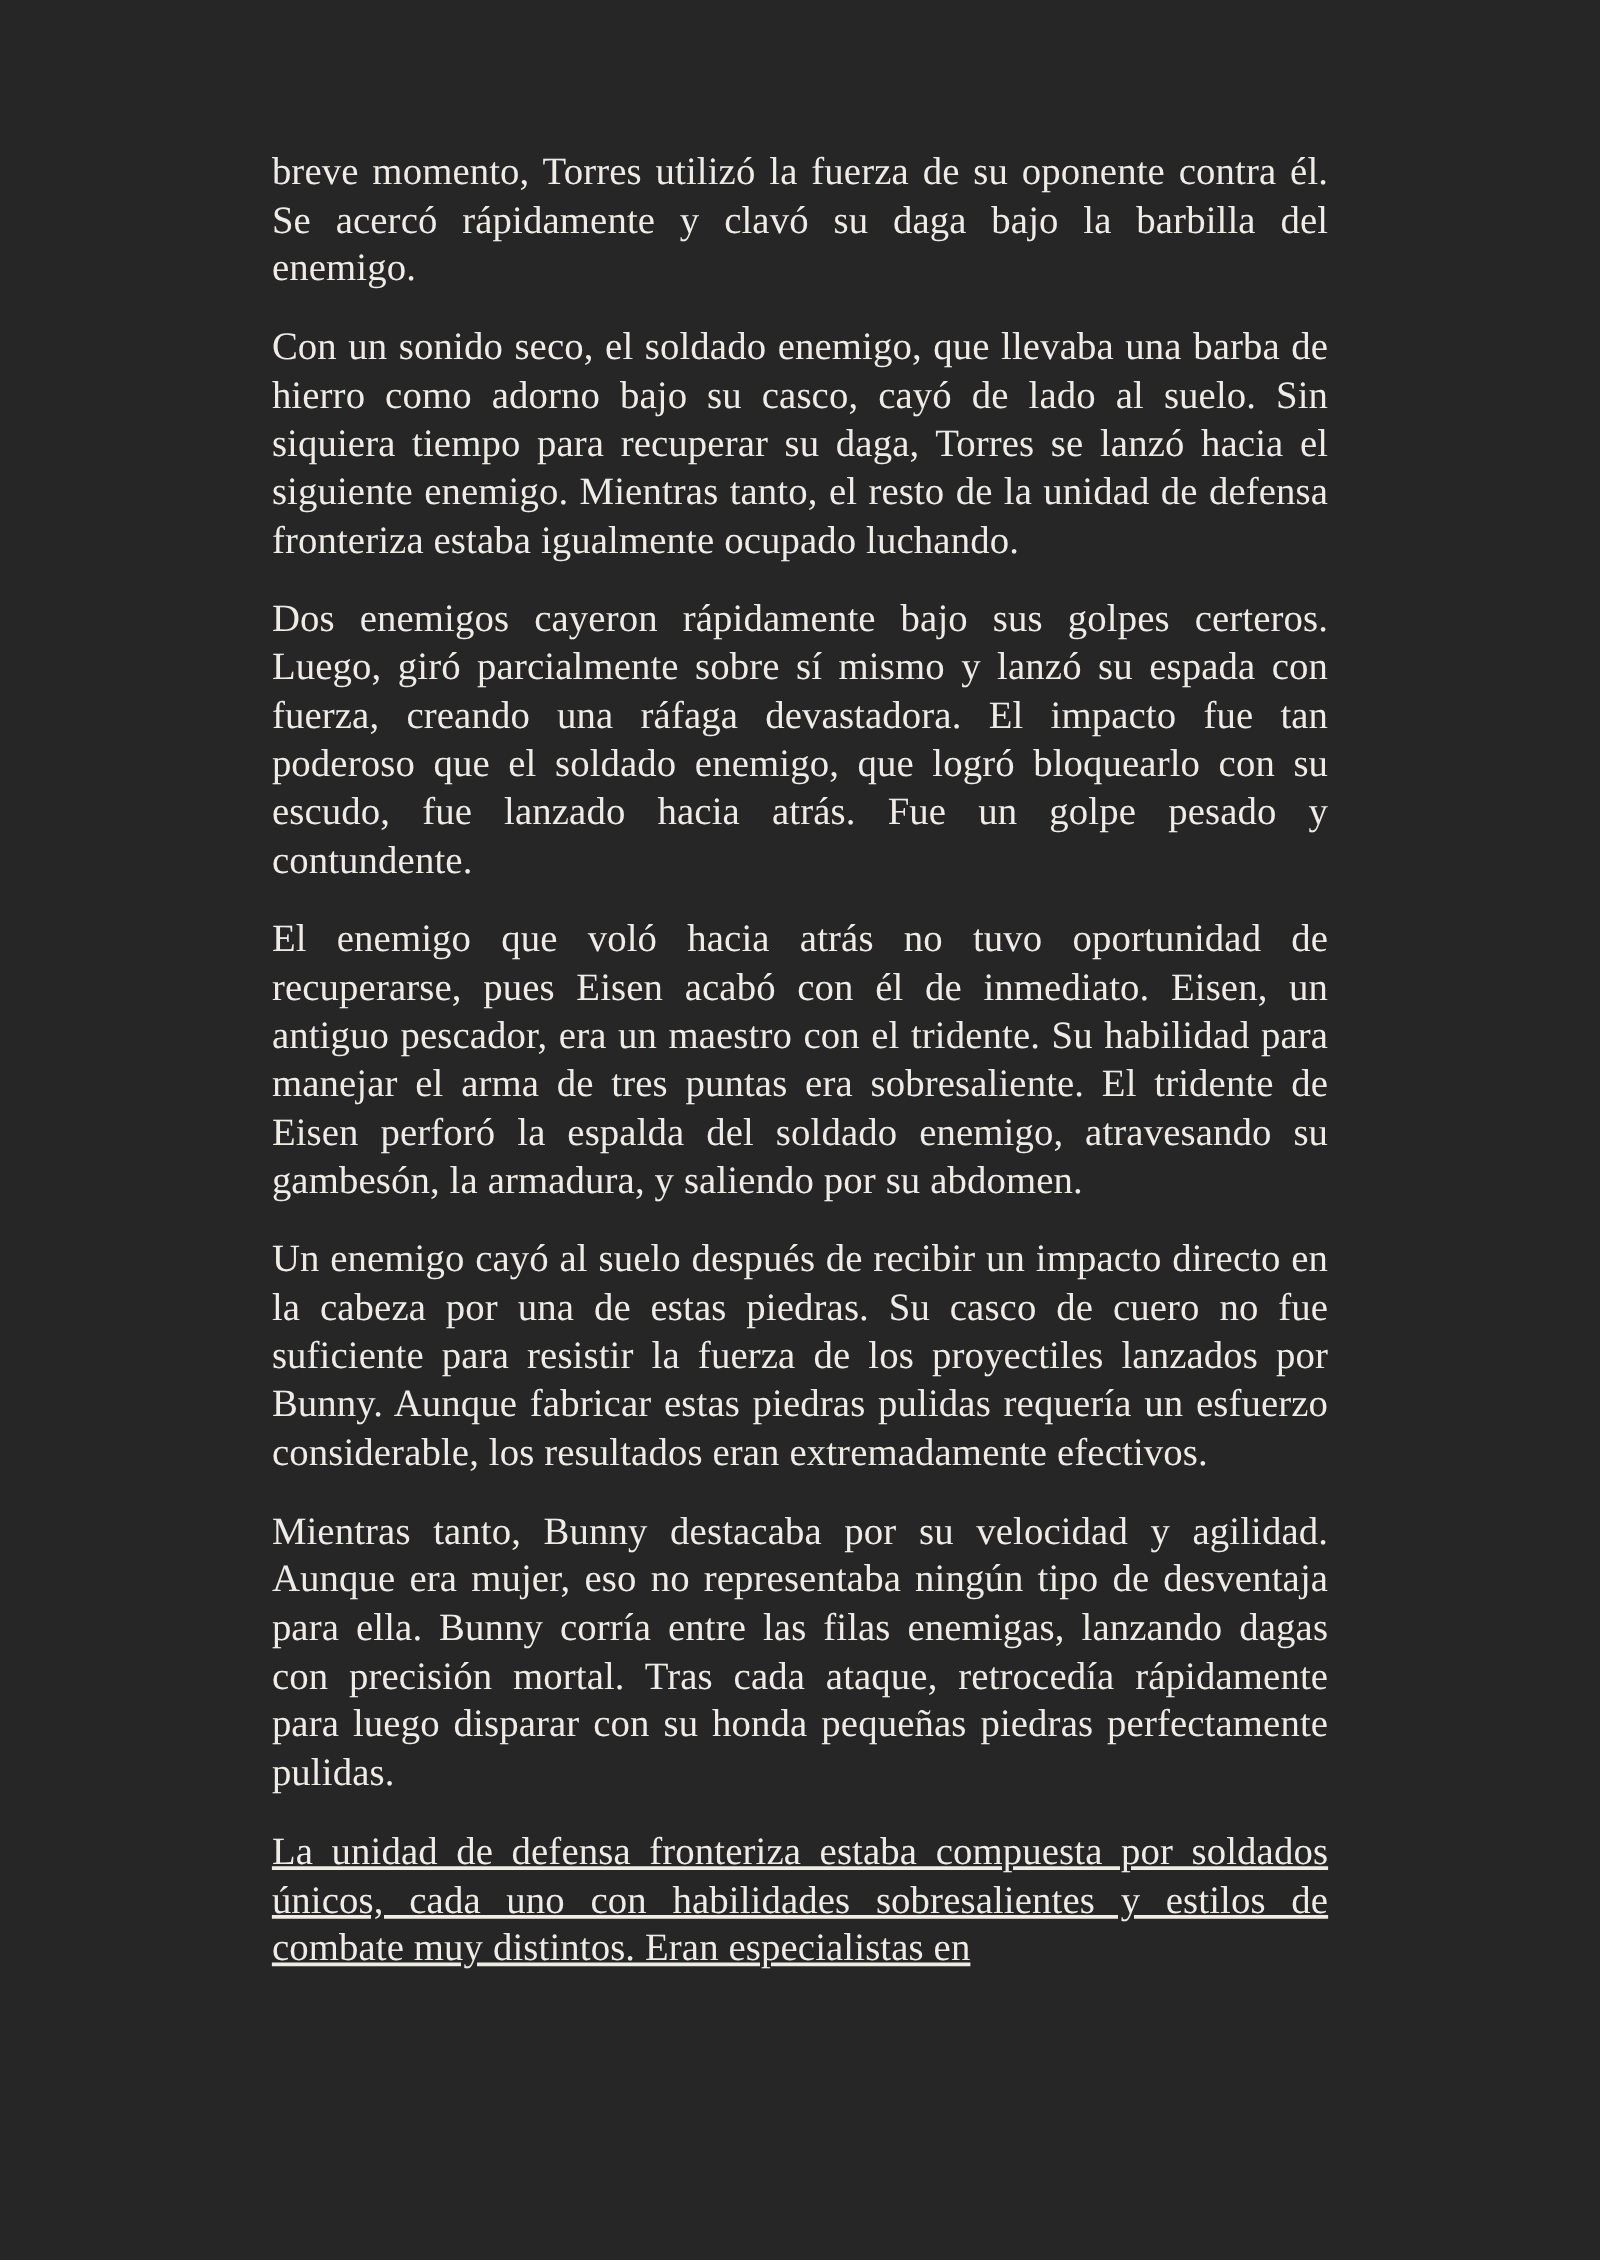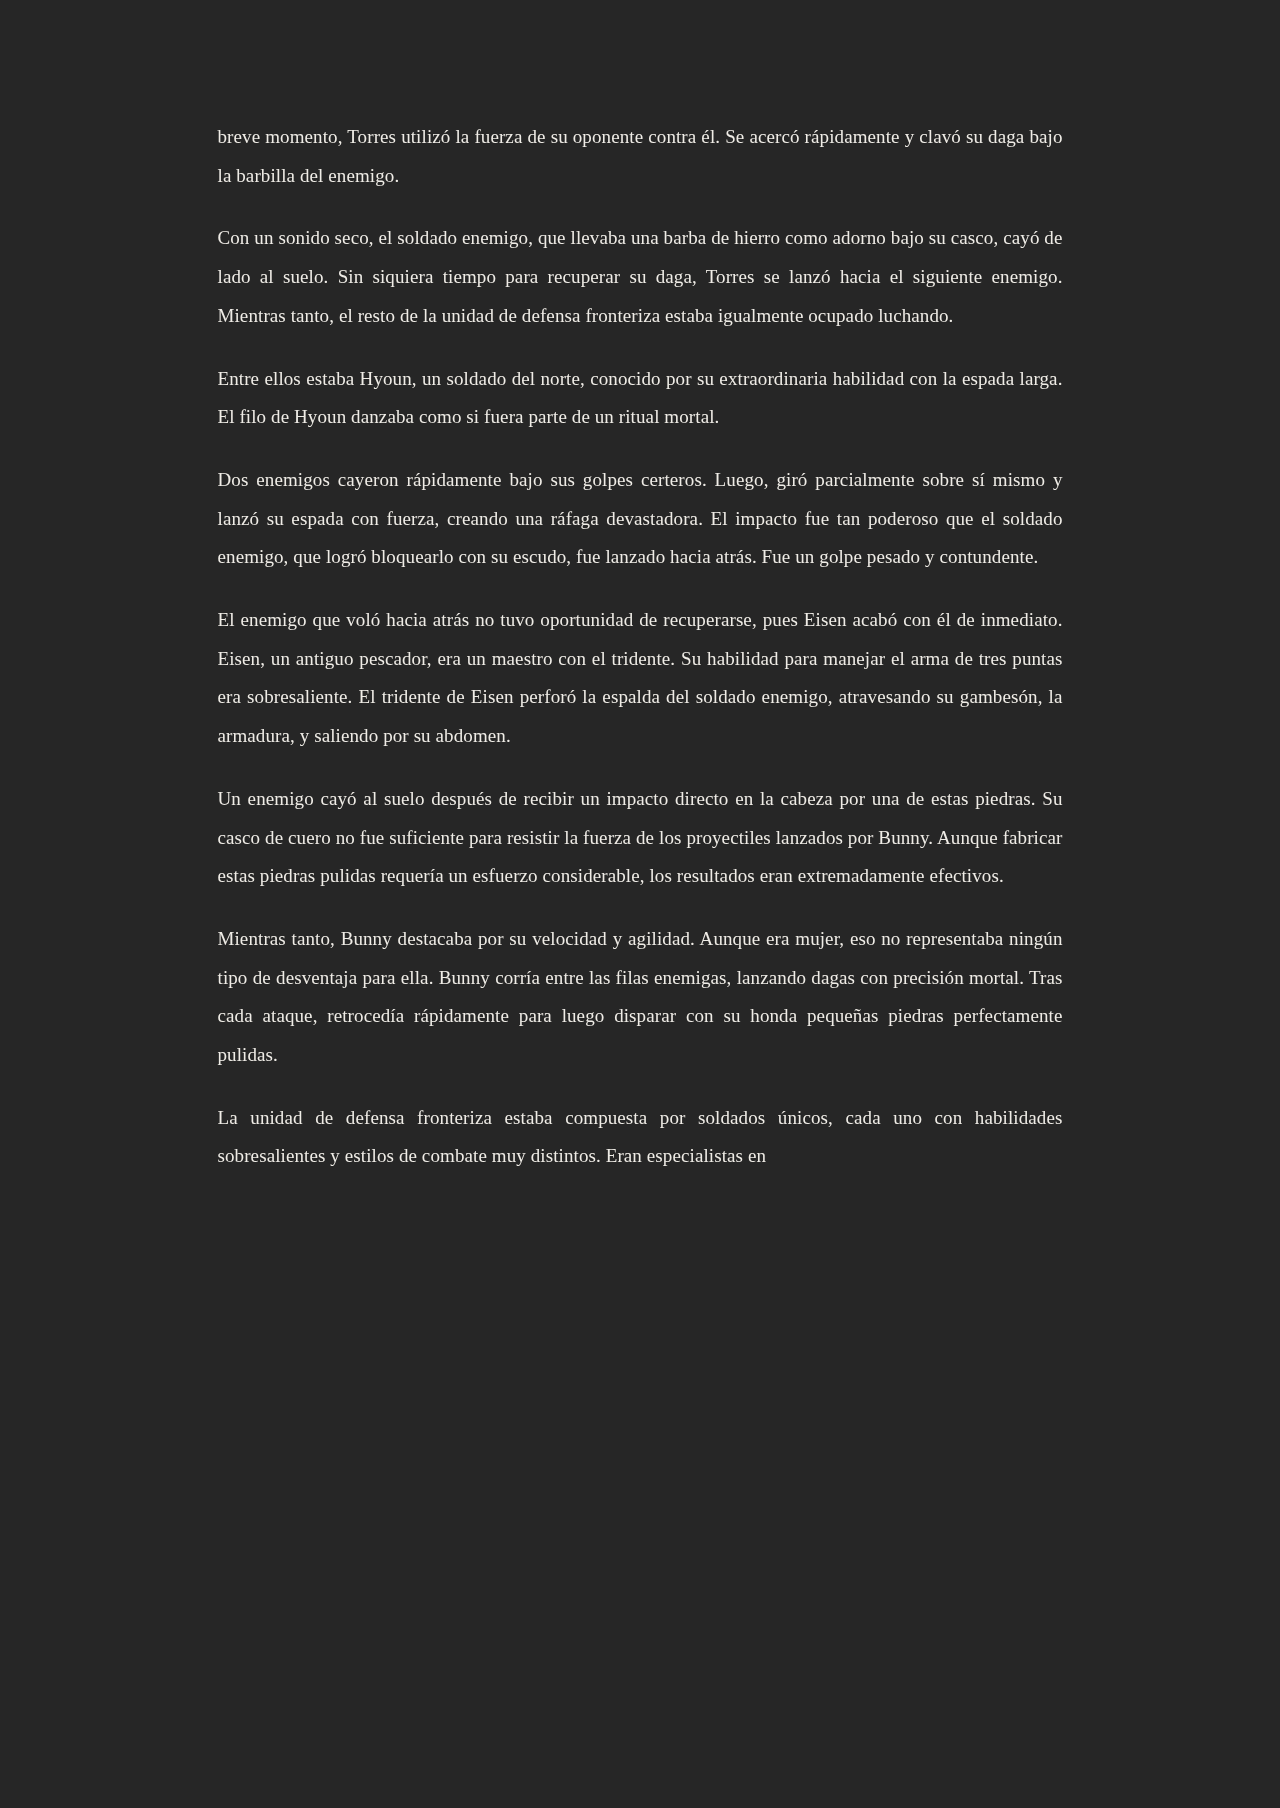--- a/index.html
+++ b/index.html
@@ -18,39 +18,39 @@
     box-sizing: border-box;
     background: #262626;
     padding: 118px 155px 60px 155px;
   }
   .content {
     width: 845px;
     margin: 0 auto;
   }
   p.para {
     color: #efece6;
-    font-size: 19px;
+    font-size: 31px;
     line-height: 38.7px;
     text-align: justify;
     text-justify: inter-word;
     margin: 0 0 24px 0;
     letter-spacing: 0.1px;
     -webkit-font-smoothing: antialiased;
   }
   p.para:last-child {
     margin-bottom: 12px;
+    text-decoration: underline;
   }
 </style>
 </head>
 <body>
 
 <div class="page">
   <div class="content">
     <p class="para">breve momento, Torres utilizó la fuerza de su oponente contra él. Se acercó rápidamente y clavó su daga bajo la barbilla del enemigo.</p>
     <p class="para">Con un sonido seco, el soldado enemigo, que llevaba una barba de hierro como adorno bajo su casco, cayó de lado al suelo. Sin siquiera tiempo para recuperar su daga, Torres se lanzó hacia el siguiente enemigo. Mientras tanto, el resto de la unidad de defensa fronteriza estaba igualmente ocupado luchando.</p>
-    <p class="para">Entre ellos estaba Hyoun, un soldado del norte, conocido por su extraordinaria habilidad con la espada larga. El filo de Hyoun danzaba como si fuera parte de un ritual mortal.</p>
     <p class="para">Dos enemigos cayeron rápidamente bajo sus golpes certeros. Luego, giró parcialmente sobre sí mismo y lanzó su espada con fuerza, creando una ráfaga devastadora. El impacto fue tan poderoso que el soldado enemigo, que logró bloquearlo con su escudo, fue lanzado hacia atrás. Fue un golpe pesado y contundente.</p>
     <p class="para">El enemigo que voló hacia atrás no tuvo oportunidad de recuperarse, pues Eisen acabó con él de inmediato. Eisen, un antiguo pescador, era un maestro con el tridente. Su habilidad para manejar el arma de tres puntas era sobresaliente. El tridente de Eisen perforó la espalda del soldado enemigo, atravesando su gambesón, la armadura, y saliendo por su abdomen.</p>
     <p class="para">Un enemigo cayó al suelo después de recibir un impacto directo en la cabeza por una de estas piedras. Su casco de cuero no fue suficiente para resistir la fuerza de los proyectiles lanzados por Bunny. Aunque fabricar estas piedras pulidas requería un esfuerzo considerable, los resultados eran extremadamente efectivos.</p>
     <p class="para">Mientras tanto, Bunny destacaba por su velocidad y agilidad. Aunque era mujer, eso no representaba ningún tipo de desventaja para ella. Bunny corría entre las filas enemigas, lanzando dagas con precisión mortal. Tras cada ataque, retrocedía rápidamente para luego disparar con su honda pequeñas piedras perfectamente pulidas.</p>
     <p class="para">La unidad de defensa fronteriza estaba compuesta por soldados únicos, cada uno con habilidades sobresalientes y estilos de combate muy distintos. Eran especialistas en</p>
   </div>
 </div>
 
 </body></html>

